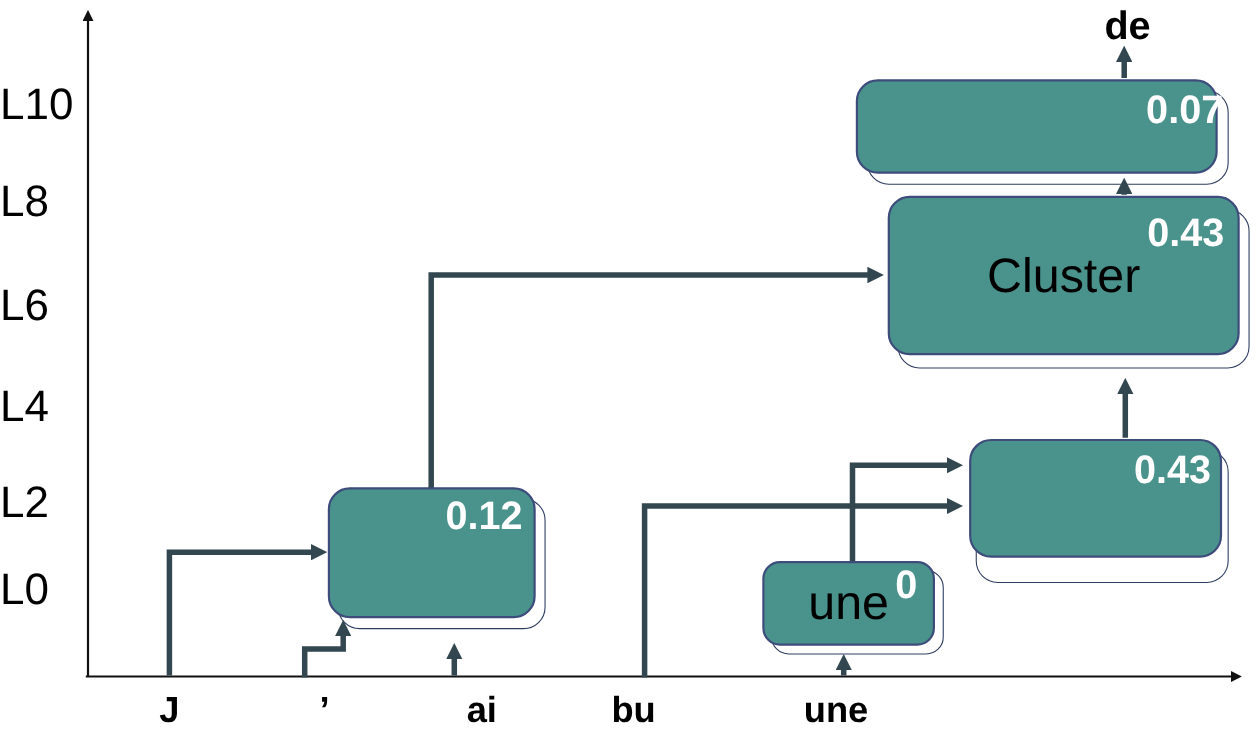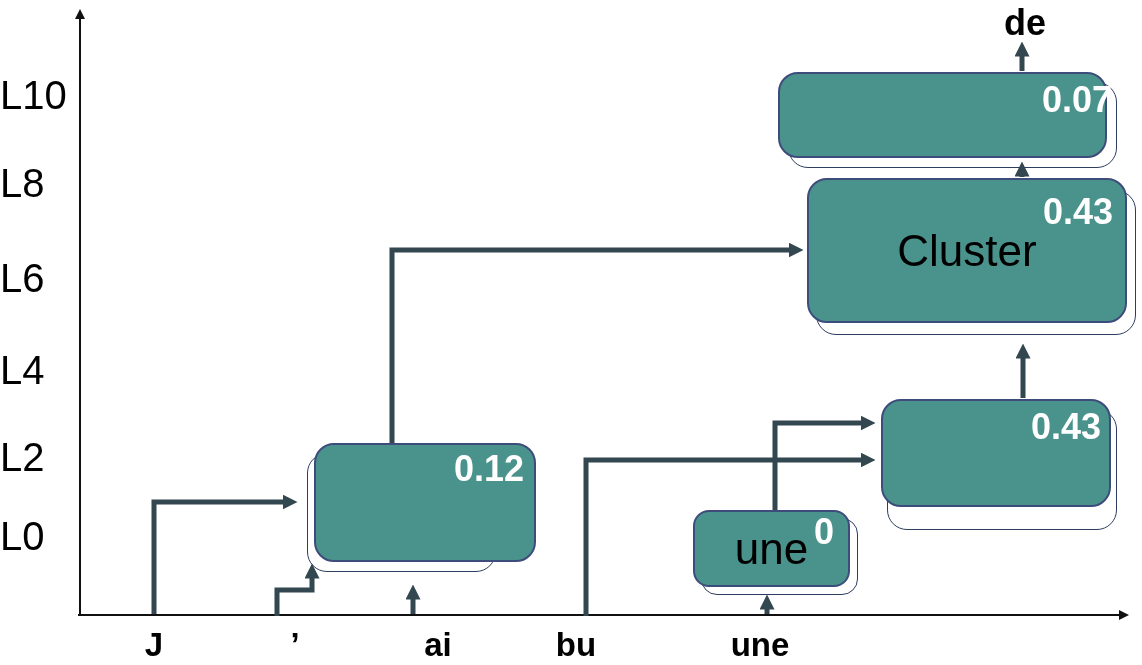--- a/index.html
+++ b/index.html
@@ -68,21 +68,21 @@
     <path d="M586,616 L586,460 L862,460" stroke="#32474f" stroke-width="5" fill="none" marker-end="url(#ah)"></path>
     <path d="M767,614 L767,608" stroke="#32474f" stroke-width="5" fill="none" marker-end="url(#ah)"></path>
 
     <path d="M392,444 L392,250 L790,250" stroke="#32474f" stroke-width="5" fill="none" marker-end="url(#ah)"></path>
     <path d="M775,511 L775,423 L862,423" stroke="#32474f" stroke-width="5" fill="none" marker-end="url(#ah)"></path>
     <path d="M1023,398 L1023,357" stroke="#32474f" stroke-width="5" fill="none" marker-end="url(#ah)"></path>
     <path d="M1022,177 L1022,175" stroke="#32474f" stroke-width="5" fill="none" marker-end="url(#ah)"></path>
     <path d="M1022,71 L1022,55" stroke="#32474f" stroke-width="5" fill="none" marker-end="url(#ah)"></path>
   </svg>
 
-  <div class="node" style="left:314px;top:443px;width:222px;height:119px">
+  <div class="node" style="left:298px;top:443px;width:189px;height:119px">
     <span class="score" style="top:6px;right:10px">0.12</span>
   </div>
 
   <div class="node" style="left:693px;top:510px;width:157px;height:77px;border-radius:16px">
     <span class="score" style="top:2px;right:14px">0</span>
     <span>une</span>
   </div>
 
   <div class="node" style="left:881px;top:399px;width:230px;height:108px">
     <span class="score" style="top:8px;right:8px">0.43</span>

